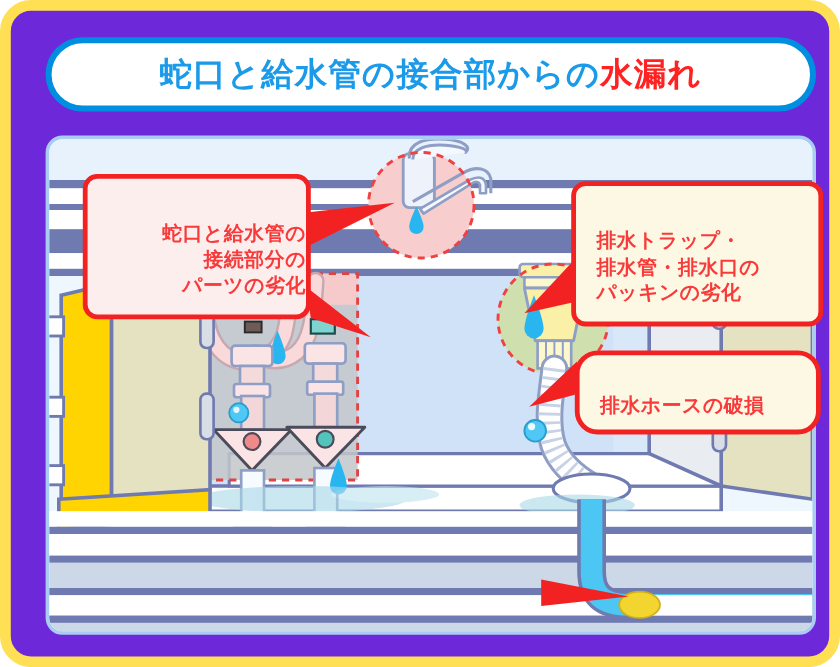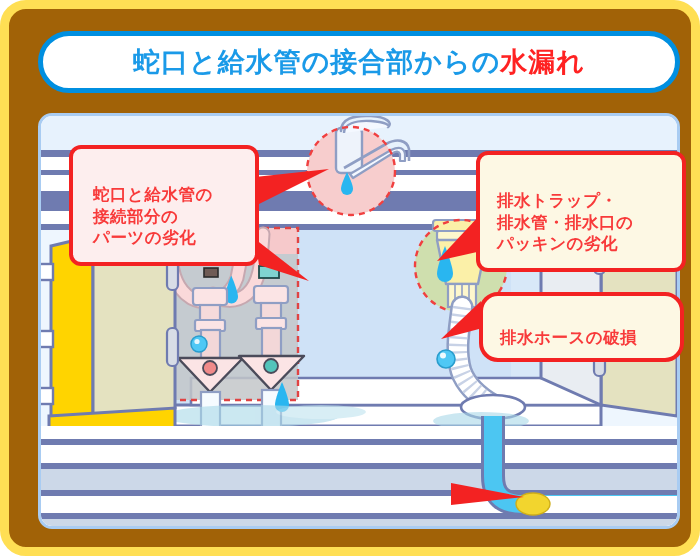--- a/index.html
+++ b/index.html
@@ -13,21 +13,21 @@
     font-family: "DejaVu Sans", "Liberation Sans", sans-serif;
     overflow: hidden;
   }
 
   
   #poster {
     position: relative;
     width: 700px;
     height: 556px;
     box-sizing: border-box;
-    background: #a16207;
+    background: #6d28d9;
     border: 9px solid #ffdf54;
     border-radius: 26px;
     overflow: hidden;
   }
 
   
   #title-pill {
     position: absolute;
     left: 29px;
     top: 22px;
@@ -69,21 +69,21 @@
   .callout {
     position: absolute;
     box-sizing: border-box;
     border: 4px solid #f32222;
     color: #f83a3a;
     font-weight: bold;
     line-height: 1.32;
     white-space: pre-line;
     z-index: 40;
   }
-  .callout.pinkbg { background: #fdeeee; }
+  .callout.pinkbg { background: #fdeeee; text-align: right; }
   .callout.creambg { background: #fdf8e4; }
 
   #callout-supply {
     left: 60px; top: 136px;
     width: 190px;
     padding: 13px 0 13px 20px;
     border-radius: 12px;
     font-size: 16.5px;
     letter-spacing: 0.5px;
   }

